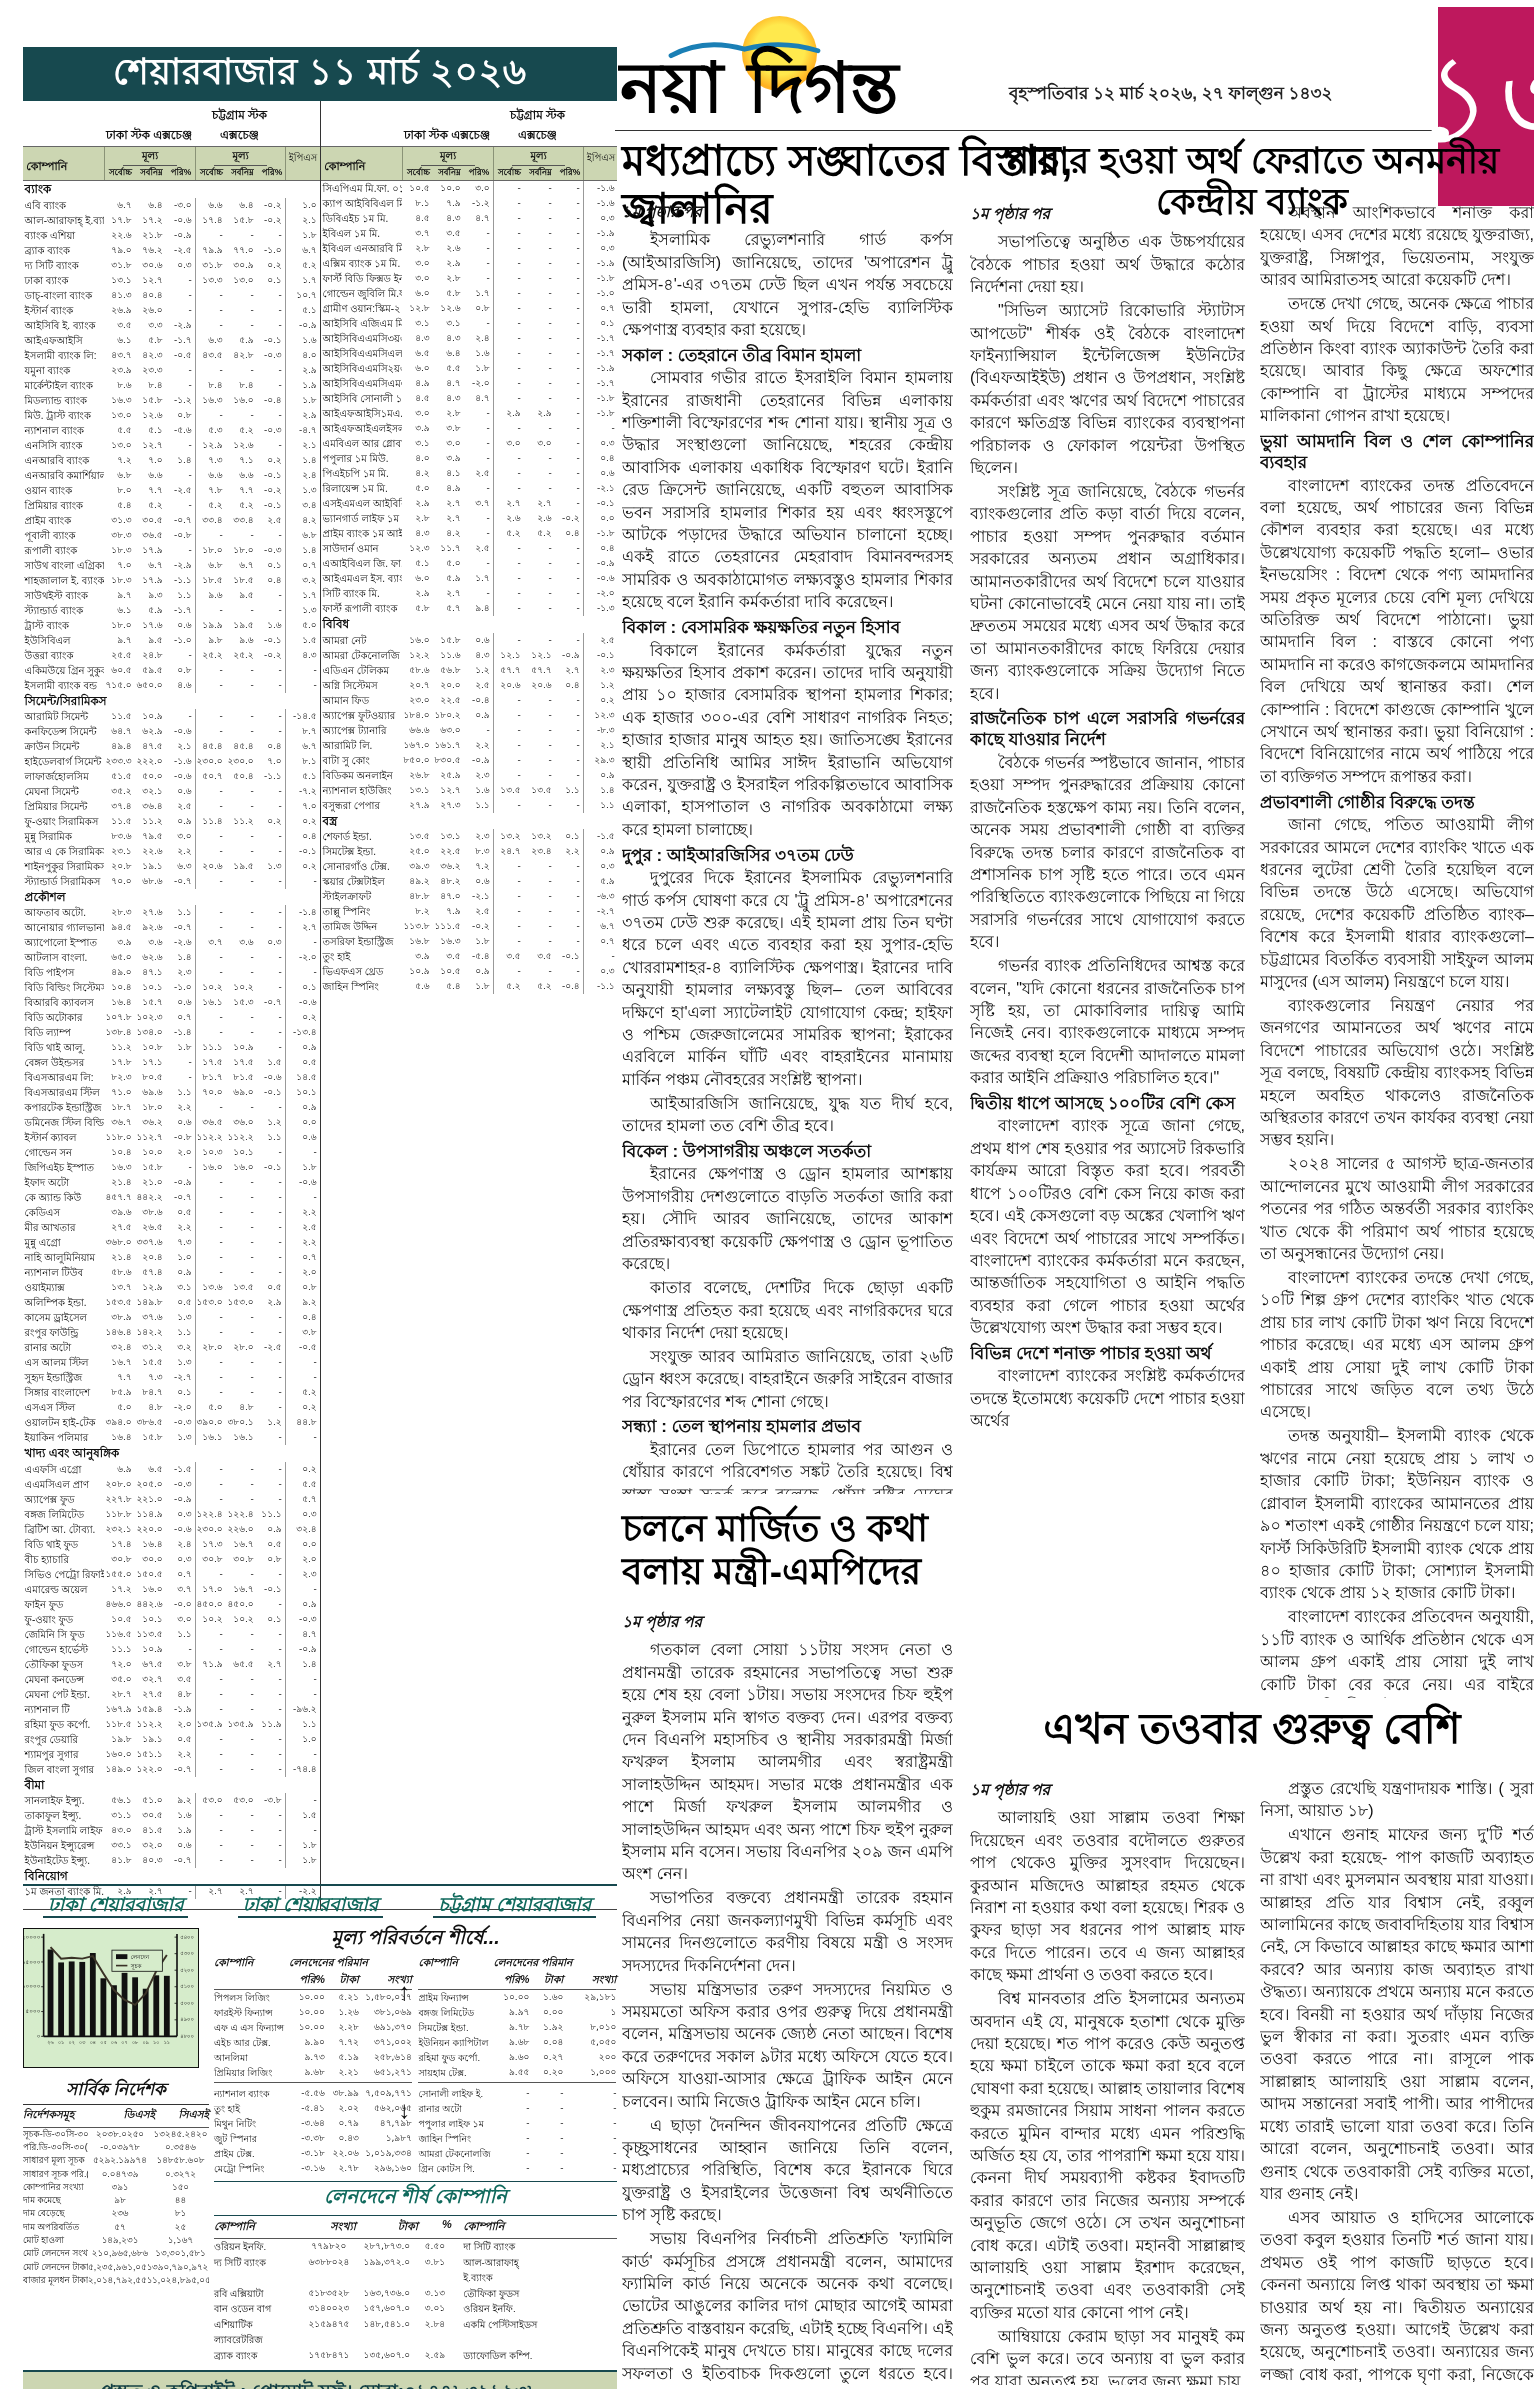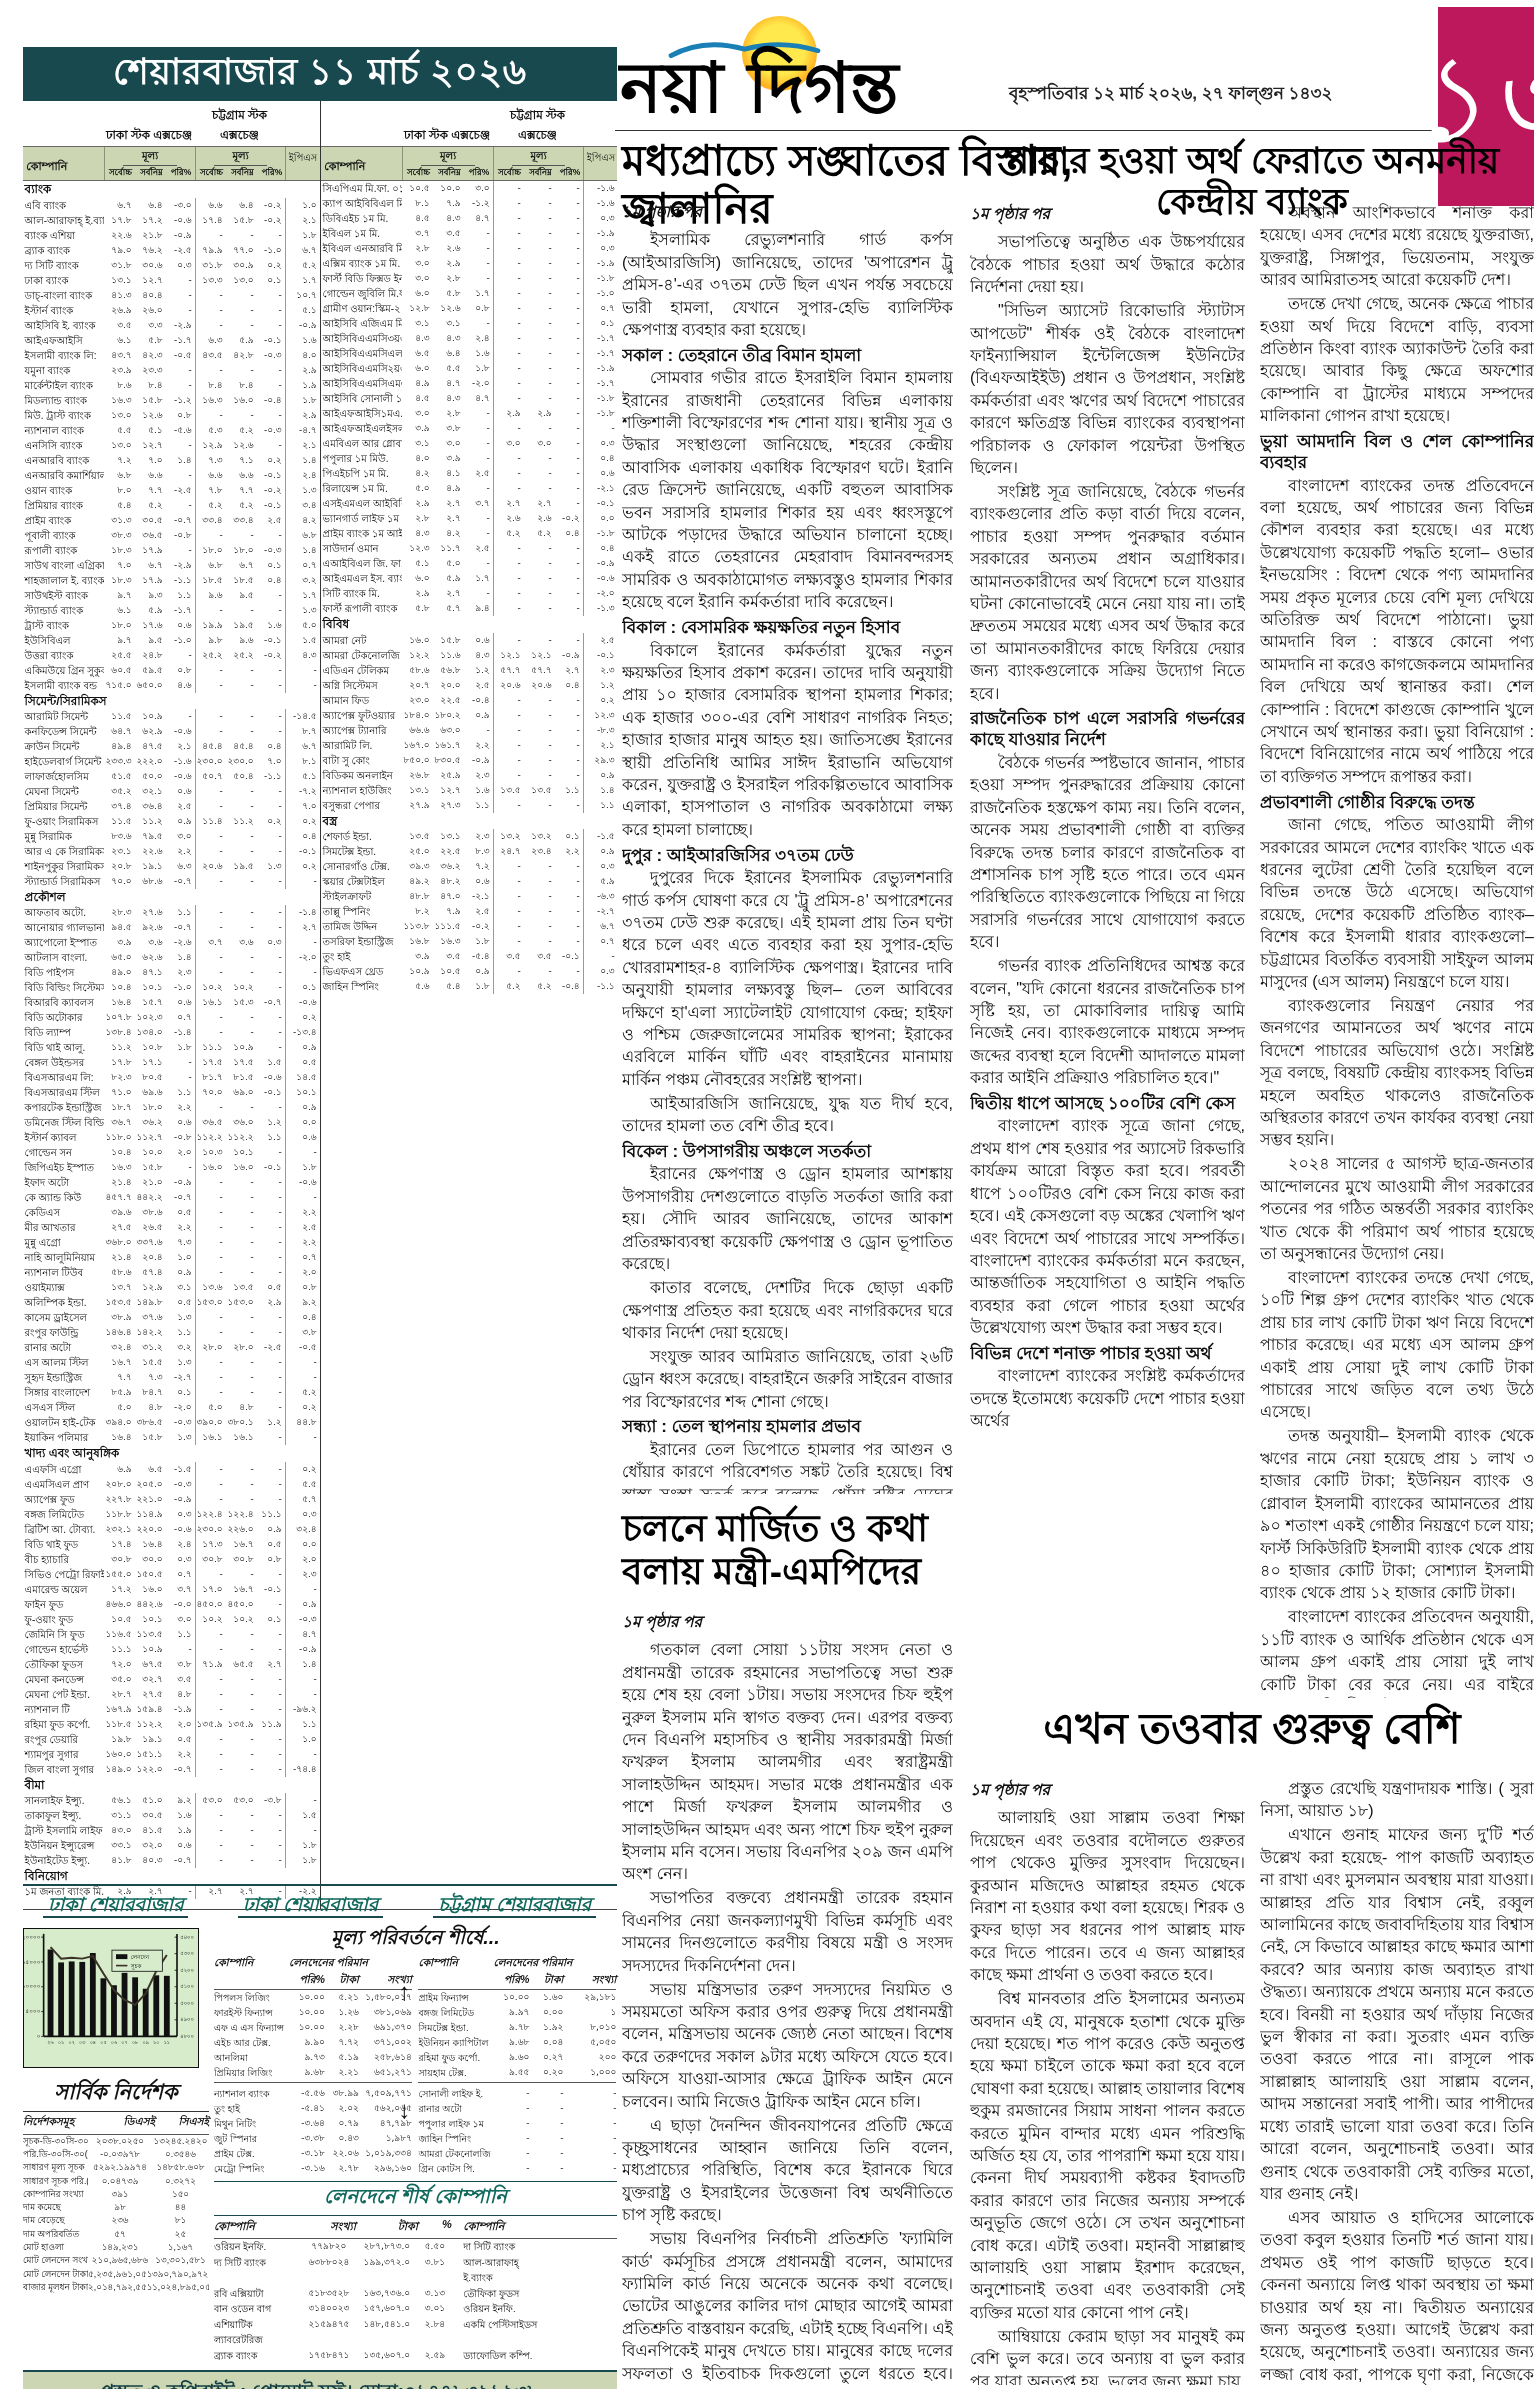--- a/index.html
+++ b/index.html
@@ -31,21 +31,21 @@
   
   .bottom{position:absolute;left:0;top:1837px;width:594px;}
   .dbl{border-top:2.4px double #17494f;margin-bottom:3.3px;}
   .bot-titles{display:flex;}
   .teal-title{color:#116a5d;font-weight:bold;font-style:italic;font-size:19px;text-align:center;
       border-bottom:2.4px double #17494f;padding:1.6px 4.9px;}
   .bot-cols{display:flex;}
   .bcol-left{width:186px;}
   .bcol-right{width:409px;padding-left:4.9px;box-sizing:border-box;}
   .chart-box{margin-top:6.5px;width:174px;height:138px;background:#d6eccb;border:1.6px solid #111;}
-  .ind-title{font-weight:bold;font-style:italic;font-size:21px;text-align:center;margin-top:8.1px;
+  .ind-title{font-weight:bold;font-style:italic;font-size:17px;text-align:center;margin-top:8.1px;
       border-bottom:1.6px solid #333;}
   .ind-head{display:grid;grid-template-columns:75px 57px 54px;font-size:10.6px;font-weight:bold;font-style:italic;
       border-bottom:0.8px solid #555;padding:2.4px 0;}
   .ind-row{display:grid;grid-template-columns:65px 64px 57px;font-size:8.8px;line-height:13.3px;}
   .ind-row .l{white-space:nowrap;overflow:hidden;}
   .ind-row .v{text-align:center;white-space:nowrap;overflow:hidden;}
   .pc-head{font-weight:bold;font-style:italic;font-size:19.5px;text-align:center;margin:1.6px 0 0 0;}
   .pc-grid{display:flex;gap:6.5px;}
   .pc-tbl{width:198px;}
   .pc-cols{display:grid;grid-template-columns:75px 36px 34px 53px;font-size:10.6px;font-weight:bold;font-style:italic;

